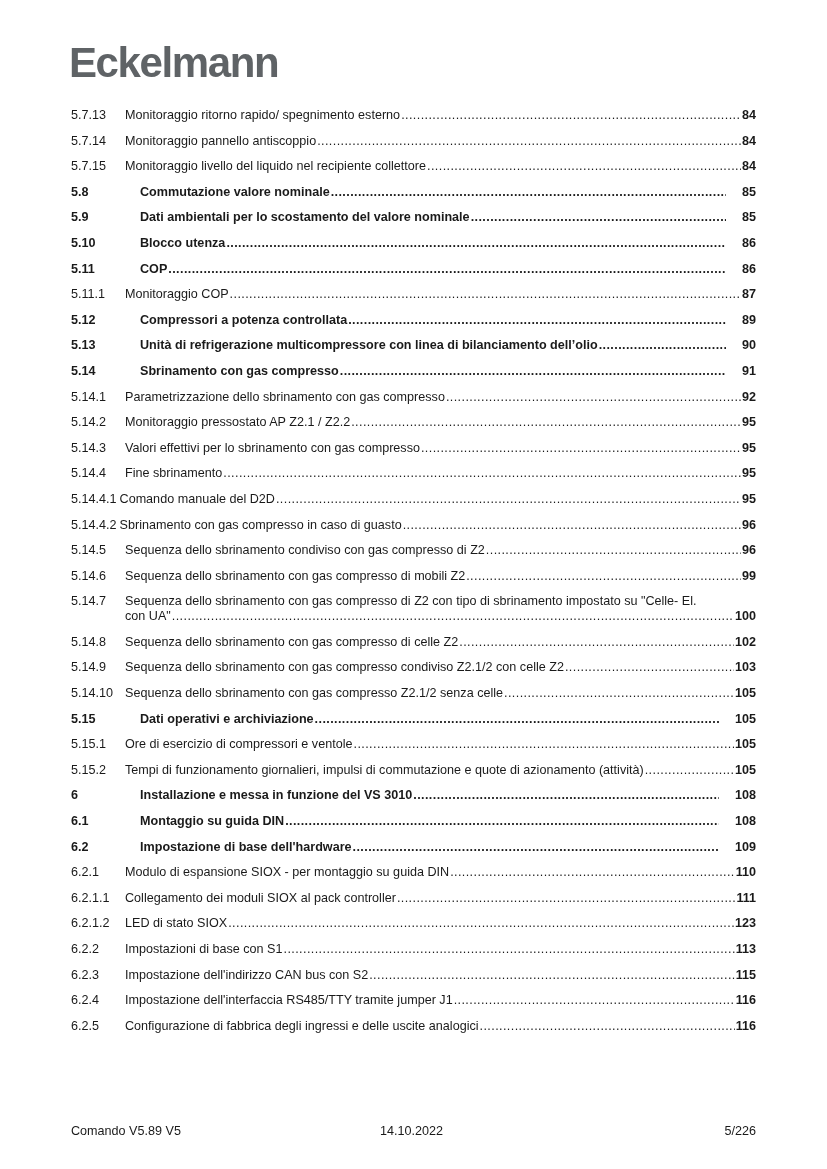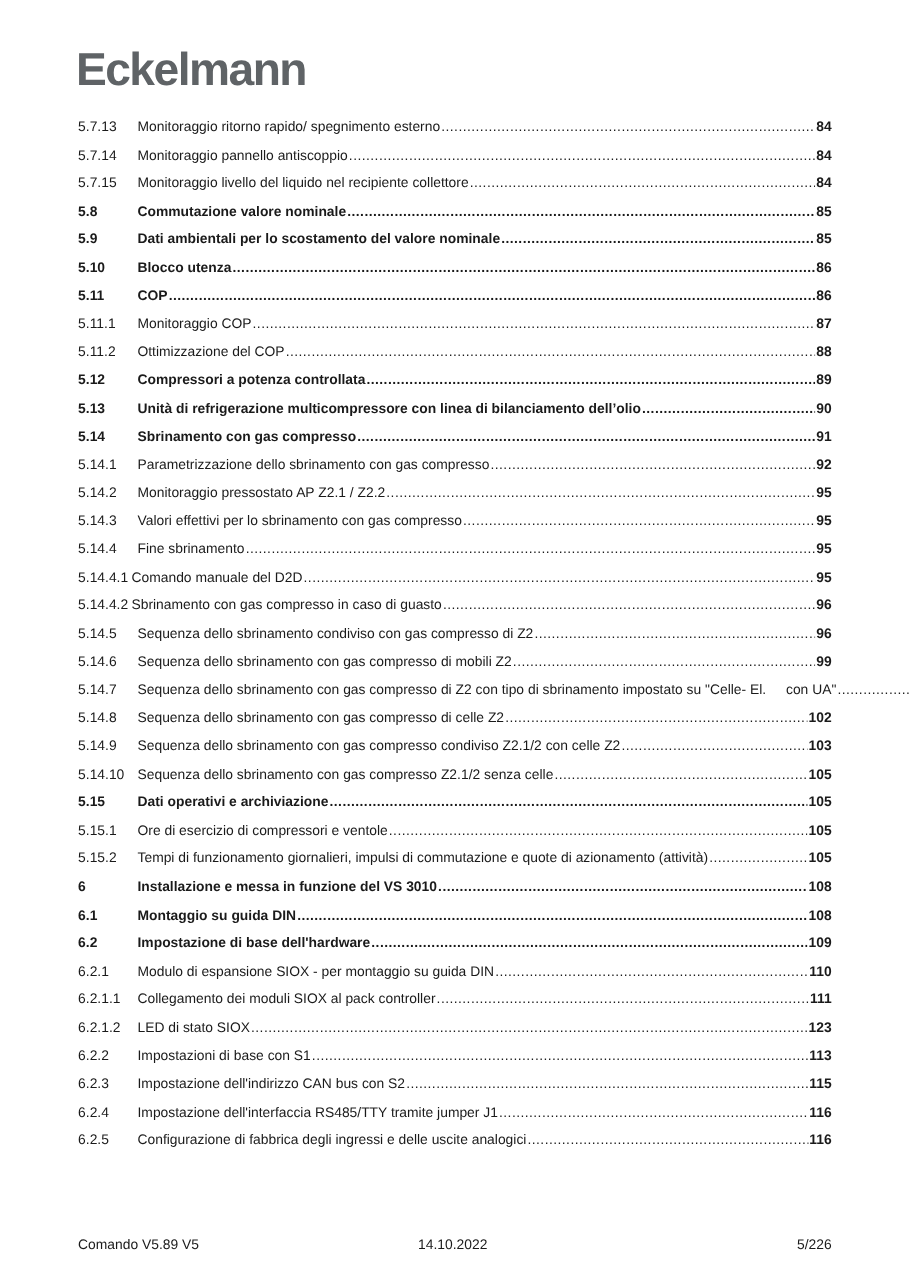--- a/index.html
+++ b/index.html
@@ -3,30 +3,30 @@
 <meta charset="utf-8">
 <style>
   html, body { margin: 0; padding: 0; background: #ffffff; }
   body { width: 827px; height: 1169px; position: relative; overflow: hidden;
          font-family: "Liberation Sans", sans-serif; color: #1a1a1a; }
   .logo { position: absolute; left: 69px; top: 42px; font-size: 42px; font-weight: bold;
           letter-spacing: -1.4px; color: #5f6366; line-height: 1; }
   .toc { position: absolute; left: 71px; top: 108px; width: 685px; }
   .row { display: flex; align-items: flex-start; font-size: 12.6px; line-height: 15px;
          margin-bottom: 10.6px; }
-  .row.bold { font-weight: bold; }
+  .row.bold { font-weight: bold; gap: 15px; }
   .row .num { width: 54px; flex: 0 0 54px; white-space: nowrap; }
   .row .num.long { width: auto; flex: 0 0 auto; margin-right: 3px; }
   .row .title { flex: 1 1 auto; display: flex; align-items: baseline; min-width: 0; }
   .row .title .txt { white-space: nowrap; }
   .row .leader { flex: 1 1 auto; overflow: hidden; white-space: nowrap; margin: 0 1px; }
   .row .leader::before { content: "........................................................................................................................................................................................................................................................................................................"; letter-spacing: 0.4px; }
   .row .page { flex: 0 0 auto; text-align: right; font-weight: bold; }
   .row.multi { align-items: flex-start; }
-  .row.multi .title { flex-direction: row; align-items: stretch; gap: 18px; }
+  .row.multi .title { flex-direction: column; align-items: stretch; }
   .row.multi .line2 { display: flex; align-items: baseline; }
   .footer { position: absolute; top: 1124px; font-size: 12.6px; color: #1a1a1a; }
   .footer.left { left: 71px; }
   .footer.center { left: 380px; }
   .footer.right { right: 71px; }
 </style>
 </head>
 <body>
 
 <div class="logo">Eckelmann</div>
@@ -89,28 +89,20 @@
       <span class="page">86</span>
     </div>
     <div class="row">
       <span class="num">5.11.1</span>
       <span class="title">
         <span class="txt">Monitoraggio COP</span>
         <span class="leader"></span>
       </span>
       <span class="page">87</span>
     </div>
-    <div class="row">
-      <span class="num">5.11.2</span>
-      <span class="title">
-        <span class="txt">Ottimizzazione del COP</span>
-        <span class="leader"></span>
-      </span>
-      <span class="page">88</span>
-    </div>
     <div class="row bold">
       <span class="num">5.12</span>
       <span class="title">
         <span class="txt">Compressori a potenza controllata</span>
         <span class="leader"></span>
       </span>
       <span class="page">89</span>
     </div>
     <div class="row bold">
       <span class="num">5.13</span>

